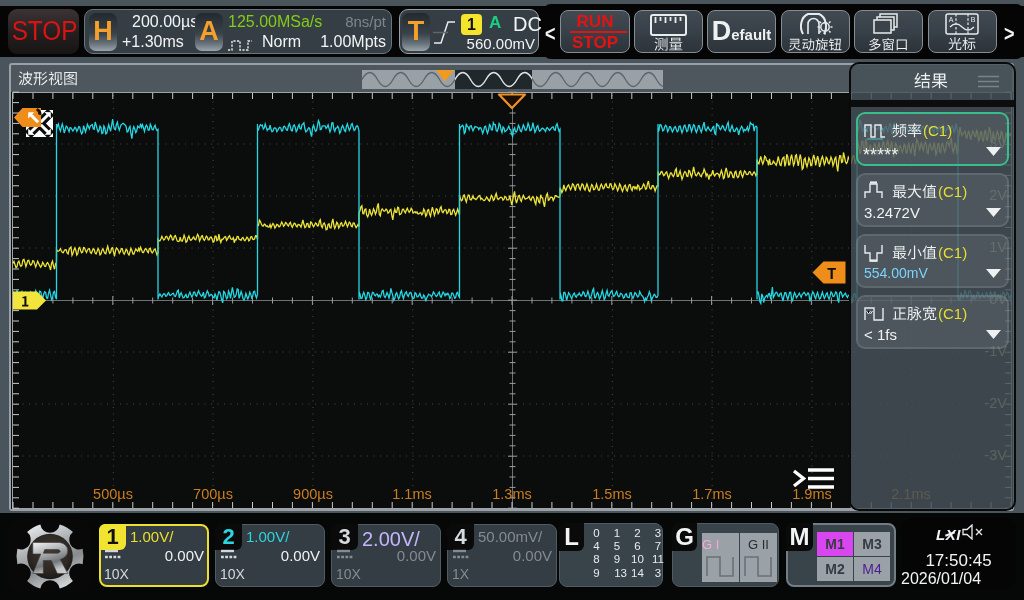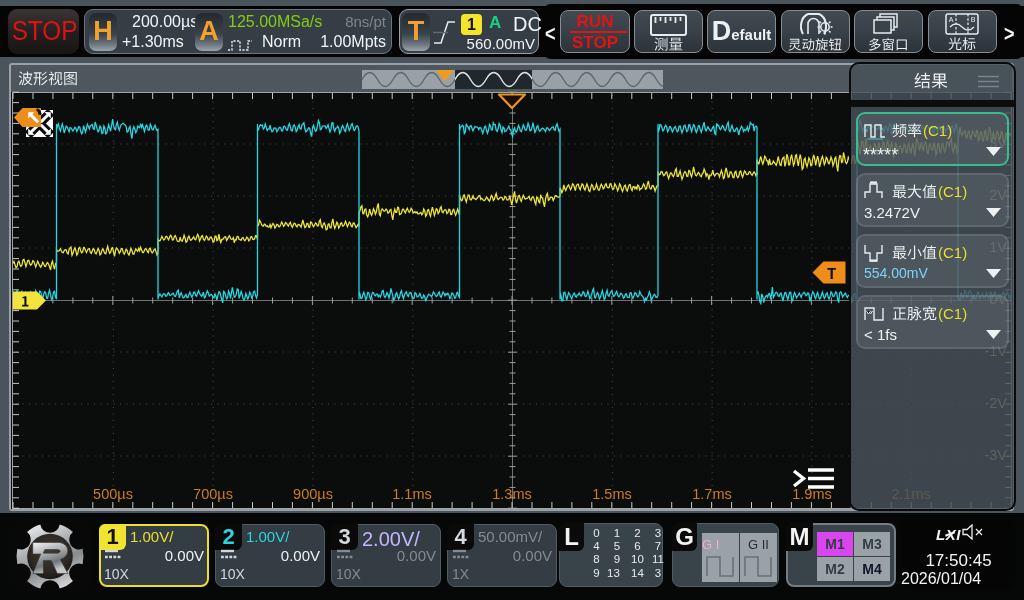--- a/index.html
+++ b/index.html
@@ -294,41 +294,41 @@
     <div style="position:absolute;left:648.0px;top:527px;width:20px;height:13px;color:#e8ebed;font-size:11.5px;text-align:center">3</div>
     <div style="position:absolute;left:586.5px;top:540px;width:20px;height:13px;color:#e8ebed;font-size:11.5px;text-align:center">4</div>
     <div style="position:absolute;left:607.0px;top:540px;width:20px;height:13px;color:#e8ebed;font-size:11.5px;text-align:center">5</div>
     <div style="position:absolute;left:627.5px;top:540px;width:20px;height:13px;color:#e8ebed;font-size:11.5px;text-align:center">6</div>
     <div style="position:absolute;left:648.0px;top:540px;width:20px;height:13px;color:#e8ebed;font-size:11.5px;text-align:center">7</div>
     <div style="position:absolute;left:586.5px;top:553px;width:20px;height:13px;color:#e8ebed;font-size:11.5px;text-align:center">8</div>
     <div style="position:absolute;left:607.0px;top:553px;width:20px;height:13px;color:#e8ebed;font-size:11.5px;text-align:center">9</div>
     <div style="position:absolute;left:627.5px;top:553px;width:20px;height:13px;color:#e8ebed;font-size:11.5px;text-align:center">10</div>
     <div style="position:absolute;left:648.0px;top:553px;width:20px;height:13px;color:#e8ebed;font-size:11.5px;text-align:center">11</div>
     <div style="position:absolute;left:586.5px;top:567px;width:20px;height:13px;color:#e8ebed;font-size:11.5px;text-align:center">9</div>
-    <div style="position:absolute;left:607.0px;top:567px;width:20px;height:13px;color:#e8ebed;font-size:11.5px;text-align:left">13</div>
+    <div style="position:absolute;left:607.0px;top:567px;width:20px;height:13px;color:#e8ebed;font-size:11.5px;text-align:right">13</div>
     <div style="position:absolute;left:627.5px;top:567px;width:20px;height:13px;color:#e8ebed;font-size:11.5px;text-align:center">14</div>
     <div style="position:absolute;left:648.0px;top:567px;width:20px;height:13px;color:#e8ebed;font-size:11.5px;text-align:center">3</div>
     <div style="position:absolute;left:672px;top:523px;width:107px;height:64px;background:#39434a;border:1px solid #525b62;border-radius:8px"></div>
     <div style="position:absolute;left:672px;top:523px;width:25px;height:28px;background:#0a0a0a;color:#f2f4f5;border-radius:6px 0 6px 0;font-size:24px;font-weight:bold;text-align:center;line-height:27px">G</div>
     <div style="position:absolute;left:702px;top:533px;width:37px;height:49px;background:#9aa1a7"></div>
     <div style="position:absolute;left:702px;top:537px;width:37px;height:14px;color:#f9a8d4;font-size:13px;font-weight:normal;">G I</div>
     <svg class="abs" style="left:706px;top:555px" width="29" height="22" viewBox="0 0 29 22">
 <path d="M1 21 v-19 h13 v19 h13 v-19" fill="none" stroke="#6a7177" stroke-width="1.6"></path>
     </svg>
     <div style="position:absolute;left:740px;top:533px;width:37px;height:49px;background:#9aa1a7"></div>
     <div style="position:absolute;left:740px;top:537px;width:37px;height:14px;color:#272e33;font-size:13px;font-weight:normal;text-align:center">G II</div>
     <svg class="abs" style="left:744px;top:555px" width="29" height="22" viewBox="0 0 29 22">
 <path d="M1 21 v-19 h13 v19 h13 v-19" fill="none" stroke="#6a7177" stroke-width="1.6"></path>
     </svg>
     <div style="position:absolute;left:786px;top:523px;width:110px;height:64px;background:#39434a;border:2px solid #757d84;border-radius:8px"></div>
     <div style="position:absolute;left:786px;top:523px;width:27px;height:28px;background:#0a0a0a;color:#f2f4f5;border-radius:6px 0 6px 0;font-size:24px;font-weight:bold;text-align:center;line-height:27px">M</div>
     <div style="position:absolute;left:817px;top:532px;width:36px;height:24px;background:#d946ef;color:#343d43;font-size:14px;font-weight:bold;text-align:center;line-height:24px">M1</div>
     <div style="position:absolute;left:854px;top:532px;width:36px;height:24px;background:#9aa1a7;color:#343d43;font-size:14px;font-weight:bold;text-align:center;line-height:24px">M3</div>
     <div style="position:absolute;left:817px;top:557px;width:36px;height:24px;background:#9aa1a7;color:#343d43;font-size:14px;font-weight:bold;text-align:center;line-height:24px">M2</div>
-    <div style="position:absolute;left:854px;top:557px;width:36px;height:24px;background:#9aa1a7;color:#0f172a;font-size:14px;font-weight:bold;text-align:center;line-height:24px">M4</div>
+    <div style="position:absolute;left:854px;top:557px;width:36px;height:24px;background:#9aa1a7;color:#4c1d95;font-size:14px;font-weight:normal;text-align:center;line-height:24px">M4</div>
     <div style="position:absolute;left:901px;top:518px;width:115px;height:71px;background:#050505;border-radius:12px"></div>
     <div style="position:absolute;left:936px;top:526px;width:40px;height:15px;color:#f0f2f4;font-size:15px;font-weight:bold;font-style:italic;letter-spacing:0.5px">LXI</div>
     <div style="position:absolute;left:945px;top:532.5px;width:10px;height:1.7px;background:#f0f2f4;transform:rotate(-20deg)"></div>
     <svg class="abs" style="left:962px;top:524px" width="22" height="16" viewBox="0 0 22 16">
 <path d="M1 5.5 h4 l5 -4.5 v14 l-5 -4.5 h-4 Z" fill="none" stroke="#e9ecee" stroke-width="1.3"></path>
 <path d="M14 5 l6 6 M20 5 l-6 6" stroke="#e9ecee" stroke-width="1.3"></path>
     </svg>
     <div style="position:absolute;left:901px;top:551px;width:115px;height:18px;color:#f2f4f5;font-size:17px;text-align:center">17:50:45</div>
     <div style="position:absolute;left:901px;top:570px;width:115px;height:17px;color:#f2f4f5;font-size:16px;">2026/01/04</div>
   </div>

